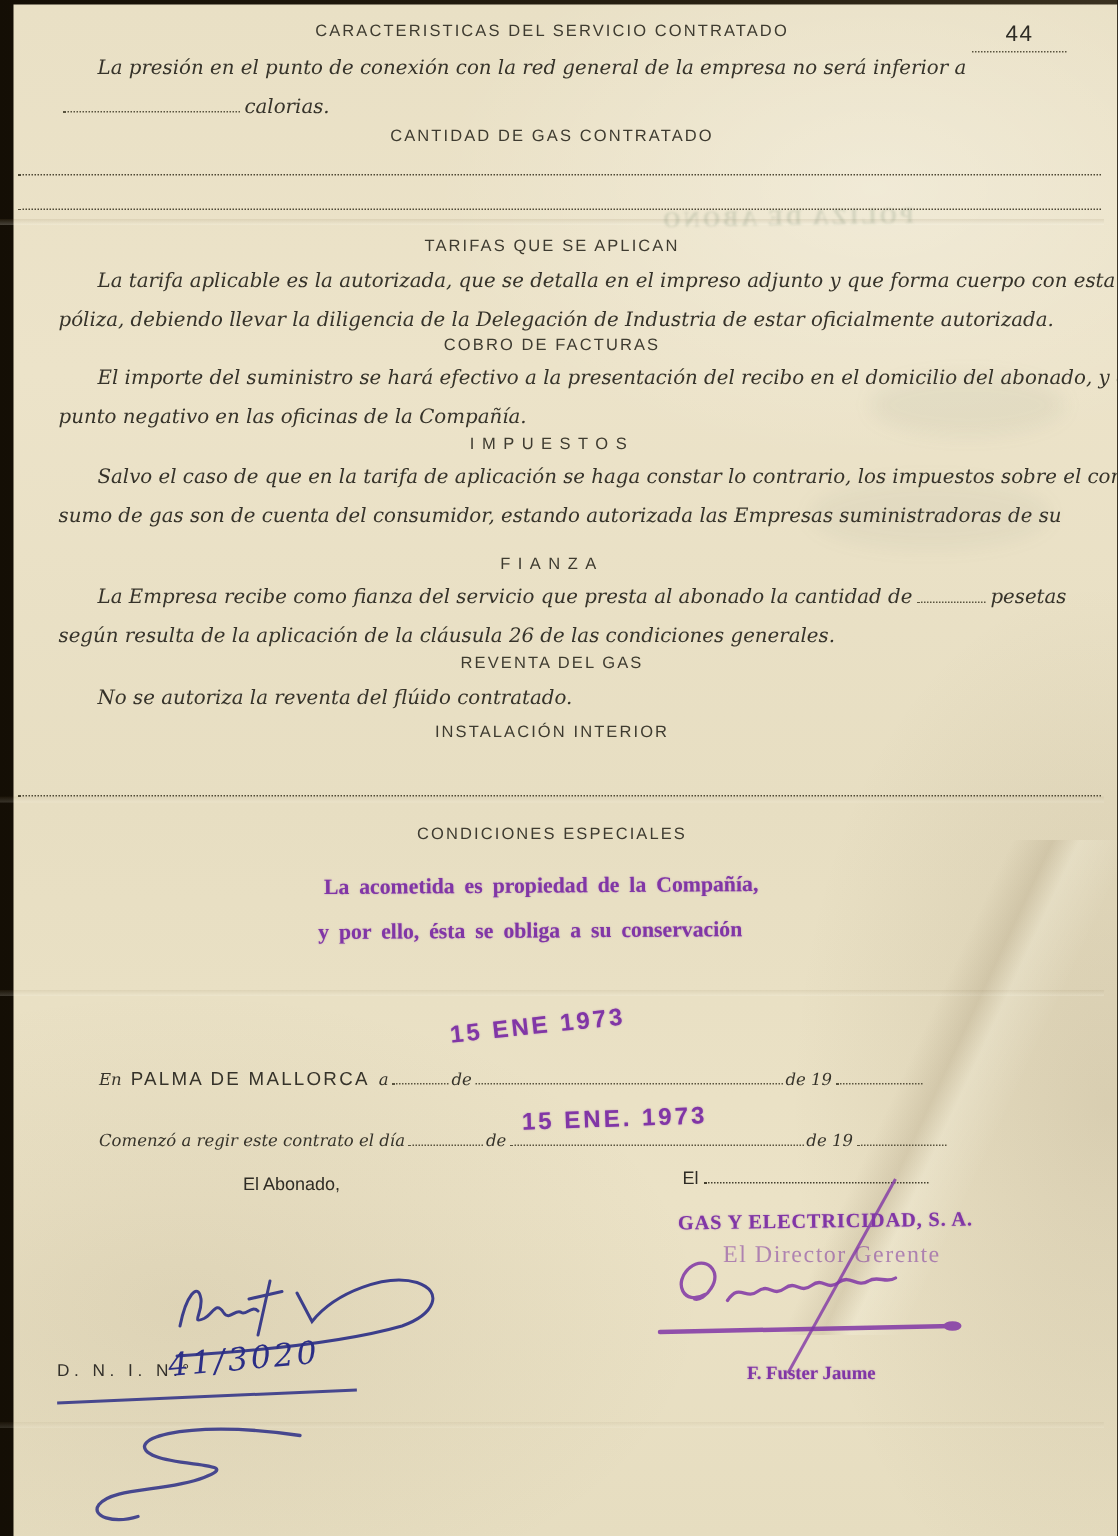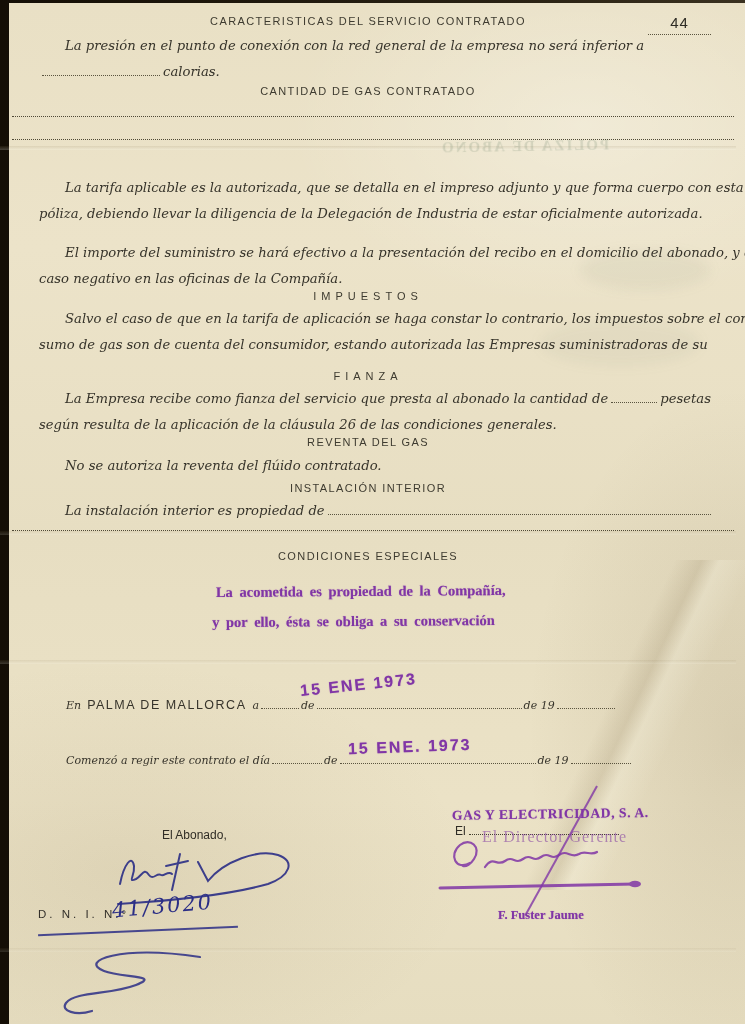--- a/index.html
+++ b/index.html
@@ -45,21 +45,21 @@
     font-size:16px;letter-spacing:2px;white-space:nowrap;}
   .company-stamp{position:absolute;left:452px;top:806px;width:240px;
     font-family:"Liberation Serif",serif;font-weight:bold;font-size:13.5px;
     letter-spacing:.6px;transform:rotate(-.8deg);white-space:nowrap;}
   .role-stamp{position:absolute;left:482px;top:828px;font-family:"Liberation Serif",serif;
     font-size:16px;letter-spacing:1px;color:rgba(126,52,160,.55);}
   .signer-stamp{position:absolute;left:498px;top:908px;font-family:"Liberation Serif",serif;
     font-weight:bold;font-size:12.5px;}
 
   .label-sans{position:absolute;font-family:"Liberation Sans",sans-serif;
-    font-size:12px;color:#2f2c25;margin-top:46px;}
+    font-size:12px;color:#2f2c25;}
   .pen{color:#2b2e86;}
   .dni-label{position:absolute;left:38px;top:908px;font-family:"Liberation Sans",sans-serif;
     font-size:11.5px;letter-spacing:3px;color:#33302a;}
   .dni-value{position:absolute;left:112px;top:894px;font-style:italic;font-size:21px;
     letter-spacing:2px;transform:rotate(-5deg);}
   .dni-line{position:absolute;left:38px;top:930px;width:200px;height:2px;
     background:#2b2e86;transform:rotate(-2.5deg);opacity:.85;}
   .vert-stroke{position:absolute;left:596px;top:786px;width:2px;height:148px;
     background:#8136a6;transform:rotate(29deg);transform-origin:top center;opacity:.8;}
 
@@ -95,28 +95,30 @@
     <div class="flexline">
       <span class="fill" style="width:118px;margin:0 3px"></span>
       <span>calorias.</span>
     </div>
   </div>
 
   <div class="h" style="top:85px">CANTIDAD DE GAS CONTRATADO</div>
   <div class="dotline" style="top:114px"></div>
   <div class="dotline" style="top:137px"></div>
 
+  <div class="h" style="top:158px">TARIFAS QUE SE APLICAN</div>
   <div class="para" style="top:175px">
     <div class="indent">La tarifa aplicable es la autorizada, que se detalla en el impreso adjunto y que forma cuerpo con esta</div>
     <div>póliza, debiendo llevar la diligencia de la Delegación de Industria de estar oficialmente autorizada.</div>
   </div>
 
+  <div class="h" style="top:224px">COBRO DE FACTURAS</div>
   <div class="para" style="top:240px">
     <div class="indent">El importe del suministro se hará efectivo a la presentación del recibo en el domicilio del abonado, y en</div>
-    <div>caso negativo en las oficinas de la Compañía.</div>
+    <div>punto negativo en las oficinas de la Compañía.</div>
   </div>
 
   <div class="h wide" style="top:290px">IMPUESTOS</div>
   <div class="para" style="top:306px">
     <div class="indent">Salvo el caso de que en la tarifa de aplicación se haga constar lo contrario, los impuestos sobre el con-</div>
     <div>sumo de gas son de cuenta del consumidor, estando autorizada las Empresas suministradoras de su</div>
   </div>
 
   <div class="h wide" style="top:370px">FIANZA</div>
   <div class="para" style="top:386px">
@@ -125,38 +127,32 @@
       <span class="fill grow" style="margin:0 3px"></span>
       <span>pesetas</span>
     </div>
     <div>según resulta de la aplicación de la cláusula 26 de las condiciones generales.</div>
   </div>
 
   <div class="h" style="top:436px">REVENTA DEL GAS</div>
   <div class="para indent" style="top:453px">No se autoriza la reventa del flúido contratado.</div>
 
   <div class="h" style="top:482px">INSTALACIÓN INTERIOR</div>
-  <div class="para" style="top:498px">
-    <div class="flexline indent">
-      <span>La instalación interior es propiedad de</span>
-      <span class="fill grow" style="margin-left:3px"></span>
-    </div>
-  </div>
   <div class="dotline" style="top:528px"></div>
 
   <div class="h" style="top:550px">CONDICIONES ESPECIALES</div>
   <div class="cond-stamp stamp">
     <div>La acometida es propiedad de la Compañía,</div>
     <div style="margin-left:-4px">y por ello, ésta se obliga a su conservación</div>
   </div>
 
   <div class="para" style="top:690px;left:66px;width:600px">
     <div class="flexline">
       <span class="it">En</span>
-      <span class="sans" style="font-size:12.5px;letter-spacing:1.5px;margin:2px 6px">PALMA DE MALLORCA</span>
+      <span class="sans" style="font-size:12.5px;letter-spacing:1.5px;margin:16px 6px">PALMA DE MALLORCA</span>
       <span class="it">a</span>
       <span class="fill" style="width:38px;margin:0 2px"></span>
       <span class="it">de</span>
       <span class="fill" style="width:205px;margin:0 2px"></span>
       <span class="it">de 19</span>
       <span class="fill" style="width:58px;margin-left:2px"></span>
     </div>
   </div>
   <div class="date-stamp stamp" style="left:300px;top:676px;transform:rotate(-6deg)">15 ENE 1973</div>
 

